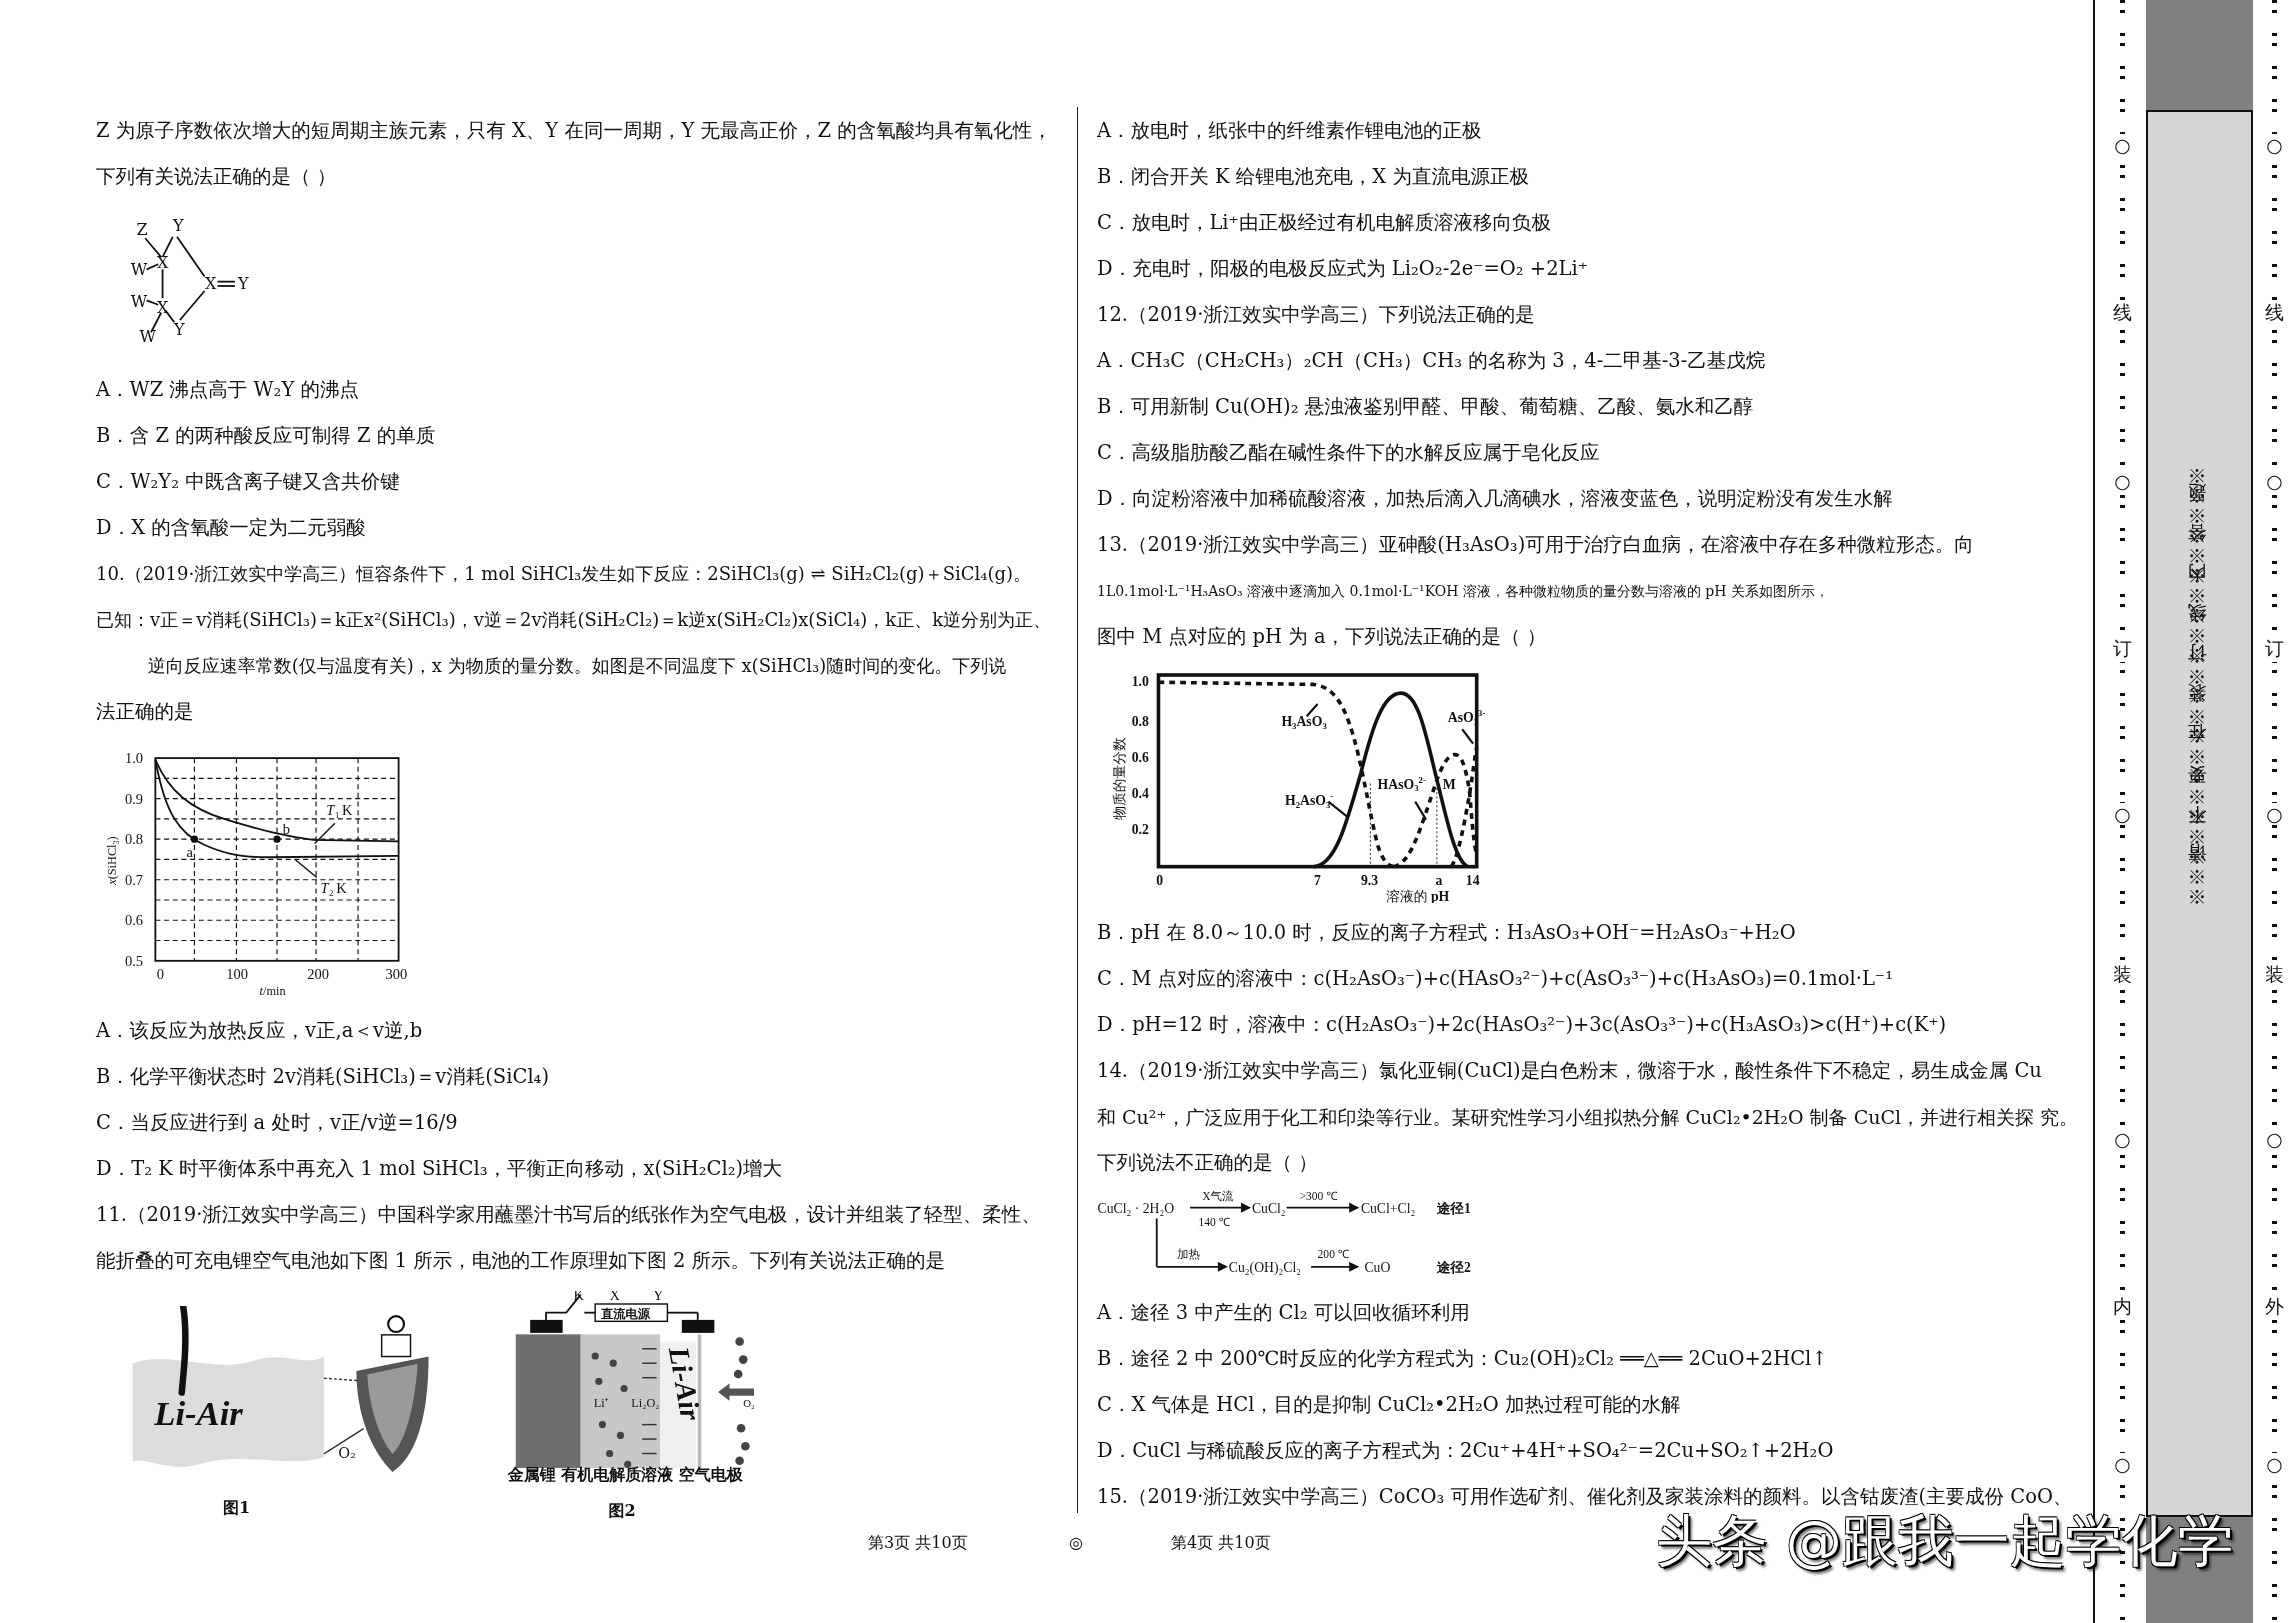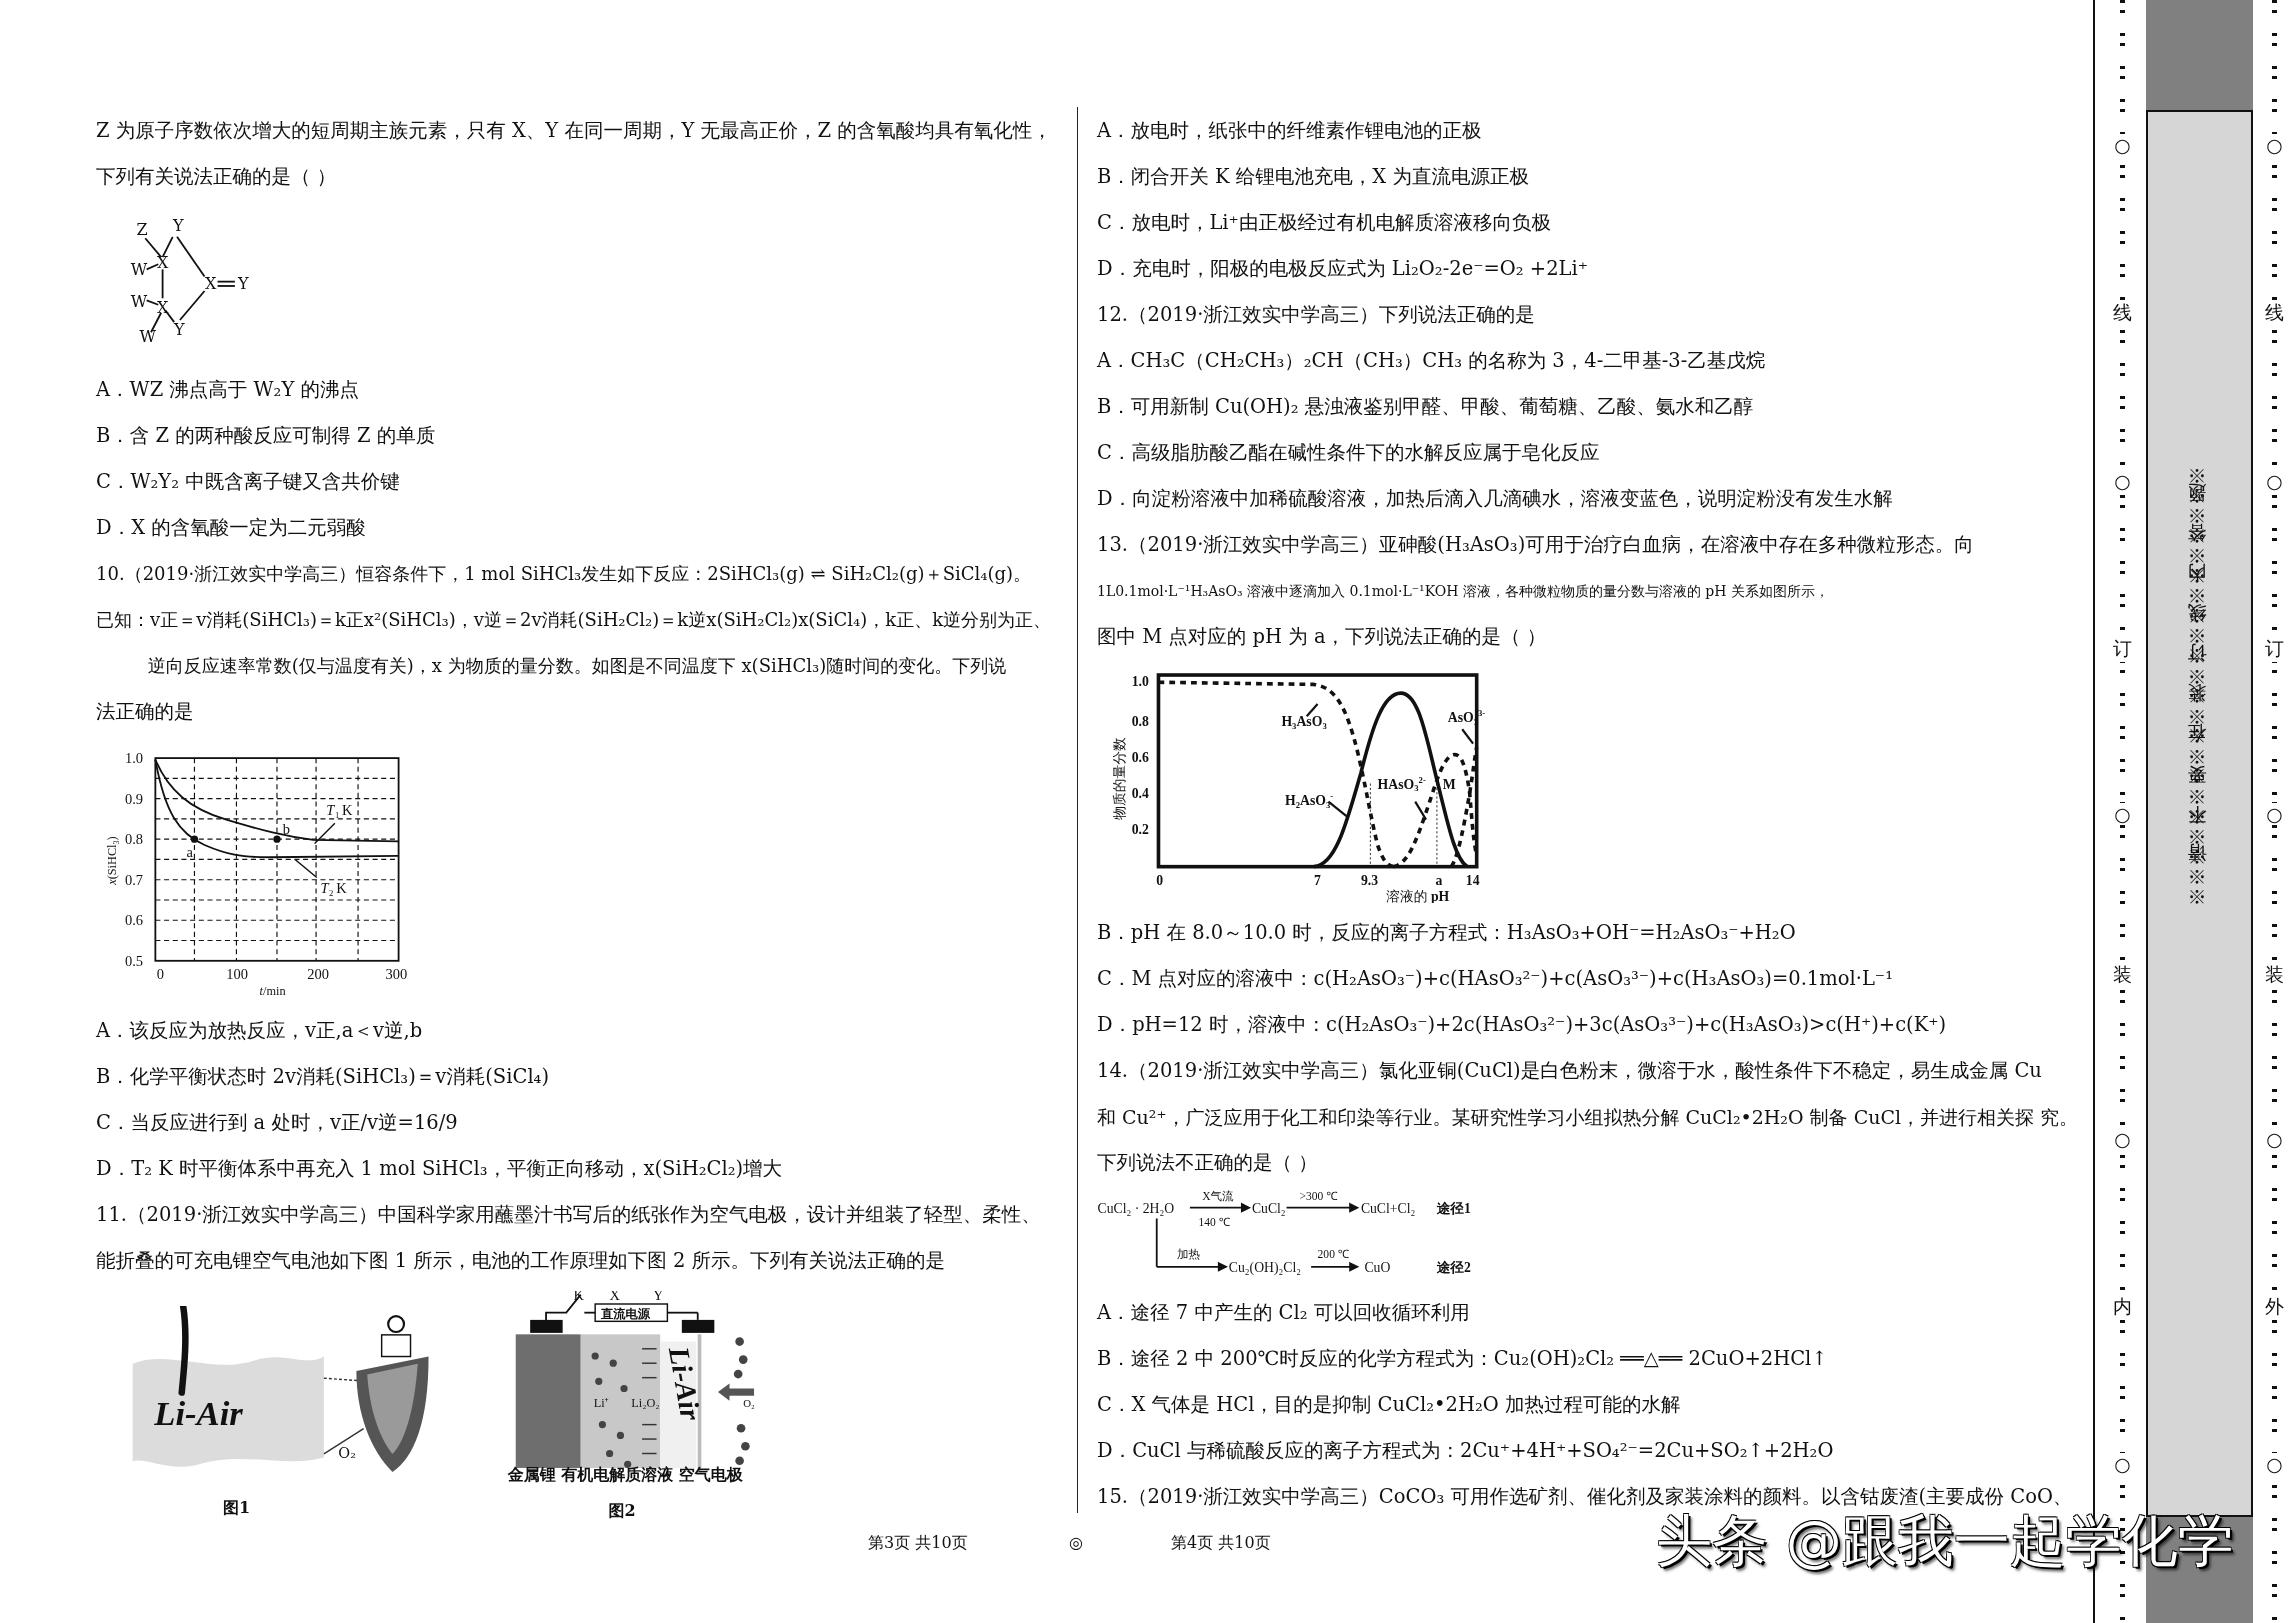--- a/index.html
+++ b/index.html
@@ -309,21 +309,21 @@
           <text x="470" y="37" font-weight="bold">途径1</text>
           <text x="110" y="100" font-size="16">加热</text>
           <text x="182" y="119">Cu₂(OH)₂Cl₂</text>
           <text x="305" y="100" font-size="16">200 ℃</text>
           <text x="370" y="119">CuO</text>
           <text x="470" y="119" font-weight="bold">途径2</text>
         </g>
       </svg>
     </div>
 
-    <div class="line opt">A．途径 7 中产生的 Cl₂ 可以回收循环利用</div>
+    <div class="line opt">A．途径 3 中产生的 Cl₂ 可以回收循环利用</div>
     <div class="line opt">B．途径 2 中 200℃时反应的化学方程式为：Cu₂(OH)₂Cl₂ ══△══ 2CuO+2HCl↑</div>
     <div class="line opt">C．X 气体是 HCl，目的是抑制 CuCl₂•2H₂O 加热过程可能的水解</div>
     <div class="line opt">D．CuCl 与稀硫酸反应的离子方程式为：2Cu⁺+4H⁺+SO₄²⁻=2Cu+SO₂↑+2H₂O</div>
 
     <div class="line">15.（2019·浙江效实中学高三）CoCO₃ 可用作选矿剂、催化剂及家装涂料的颜料。以含钴废渣(主要成份 CoO、</div>
   </div>
 
   <div class="footer" style="left:868px;">第3页 共10页</div>
   <div class="footer" style="left:1069px;">◎</div>
   <div class="footer" style="left:1171px;">第4页 共10页</div>

